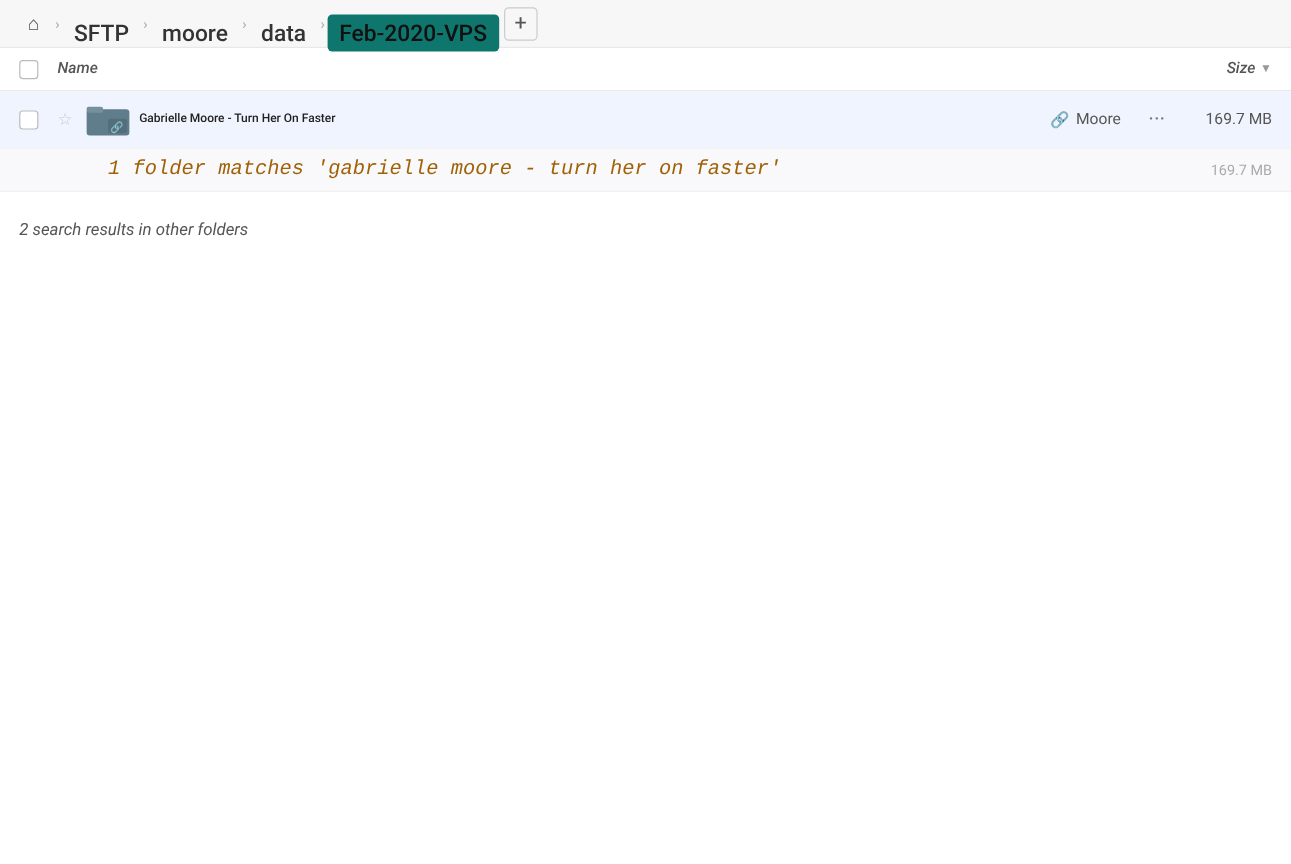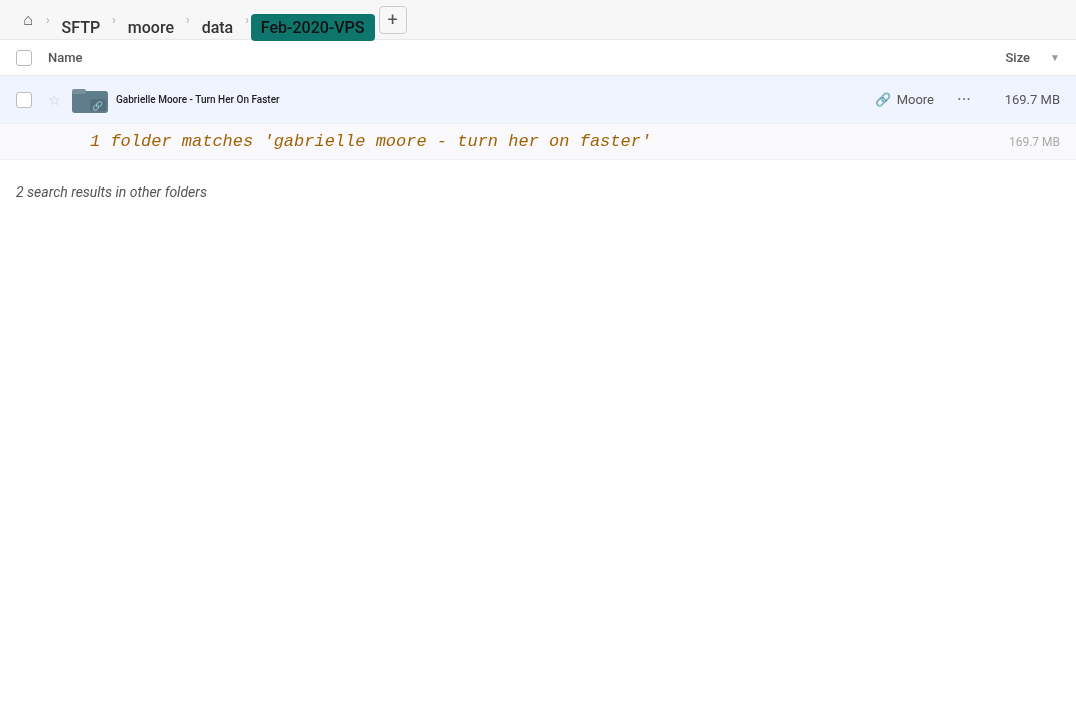--- a/index.html
+++ b/index.html
@@ -41,21 +41,21 @@
       font-size: 16px;
     }
 
     .breadcrumb-item {
       display: flex;
       align-items: center;
       padding: 4px 10px;
       border-radius: 4px;
       cursor: pointer;
       color: #333;
-      font-size: 16px;
+      font-size: 19px;
       font-weight: 500;
       margin-top: 16px;
     }
 
     .breadcrumb-active {
       background: #0f766e;
       color: #111;
     }
 
     .breadcrumb-sep {
@@ -81,37 +81,38 @@
 
     
     .table-header {
       display: flex;
       align-items: center;
       padding: 0 16px;
       height: 36px;
       border-bottom: 1px solid #e8e8e8;
       color: #777;
       font-size: 13px;
+      font-style: italic;
     }
 
     .col-check {
       width: 32px;
       flex-shrink: 0;
     }
 
     .col-name {
       flex: 1;
       font-weight: 500;
       color: #555;
     }
 
     .col-size {
       display: flex;
       align-items: center;
-      gap: 20px;
+      gap: 4px;
       cursor: pointer;
       font-weight: 500;
       color: #555;
     }
 
     .col-size .sort-icon {
       font-size: 10px;
       color: #999;
     }
 

